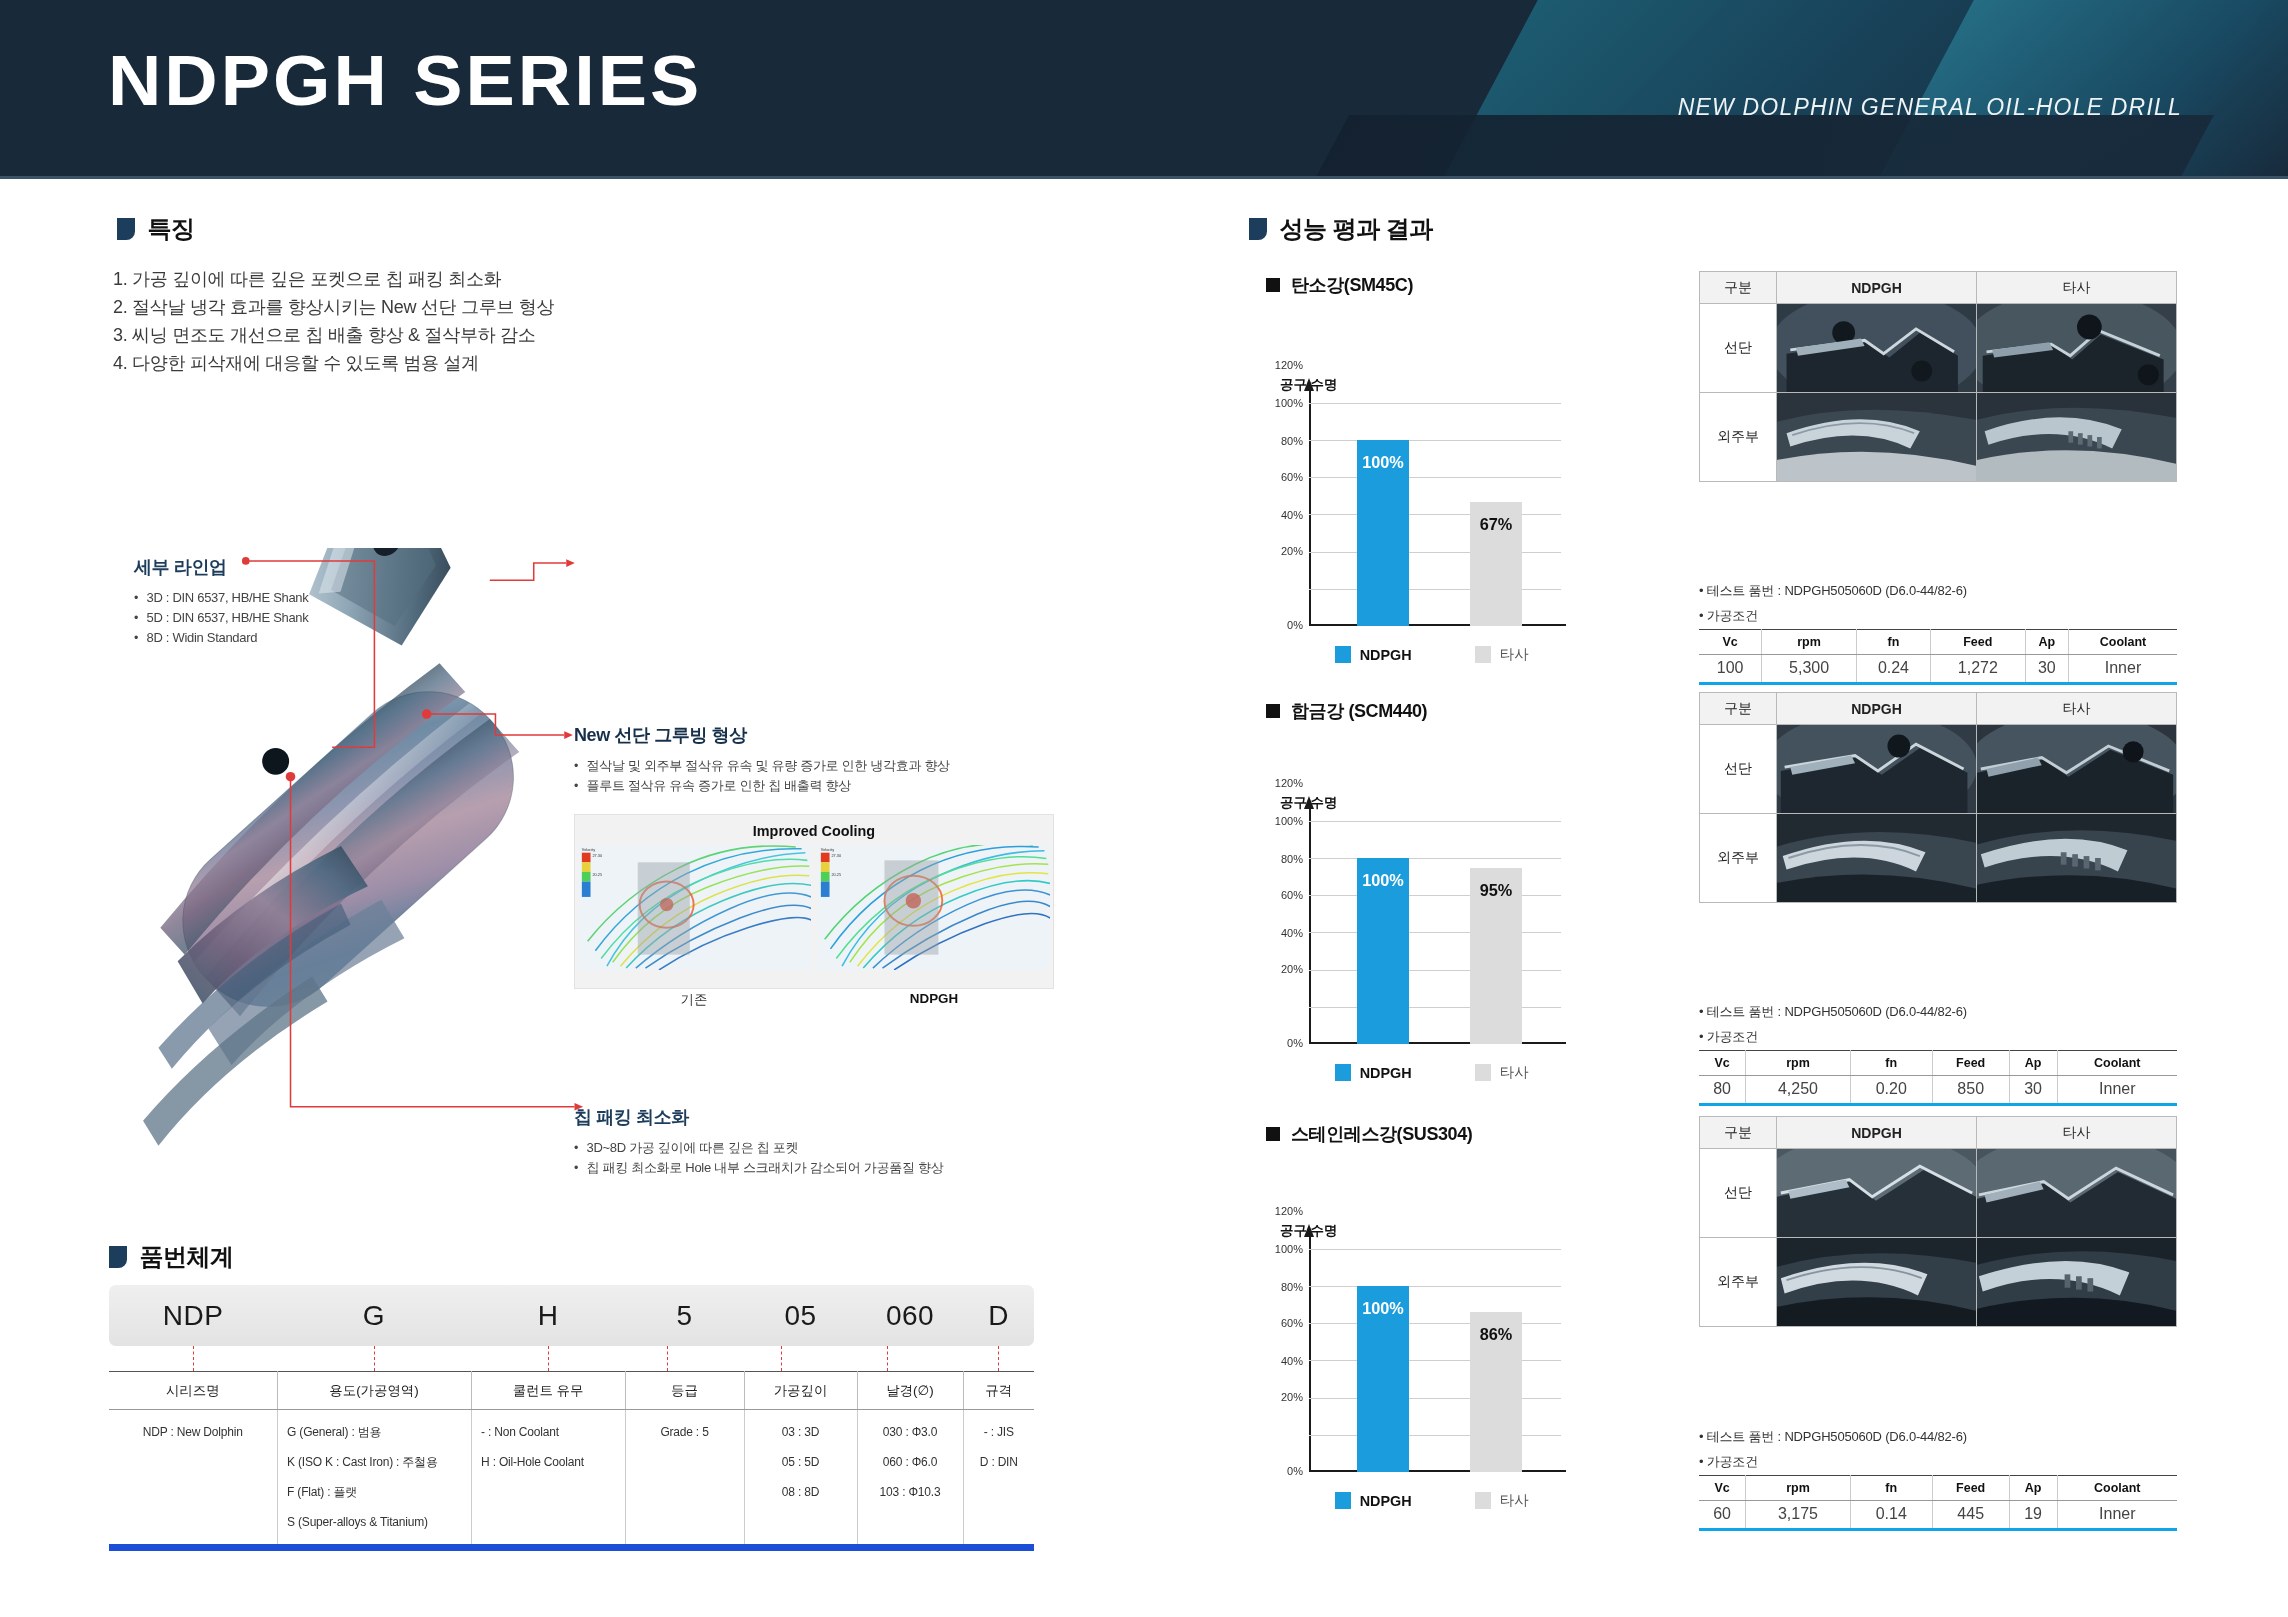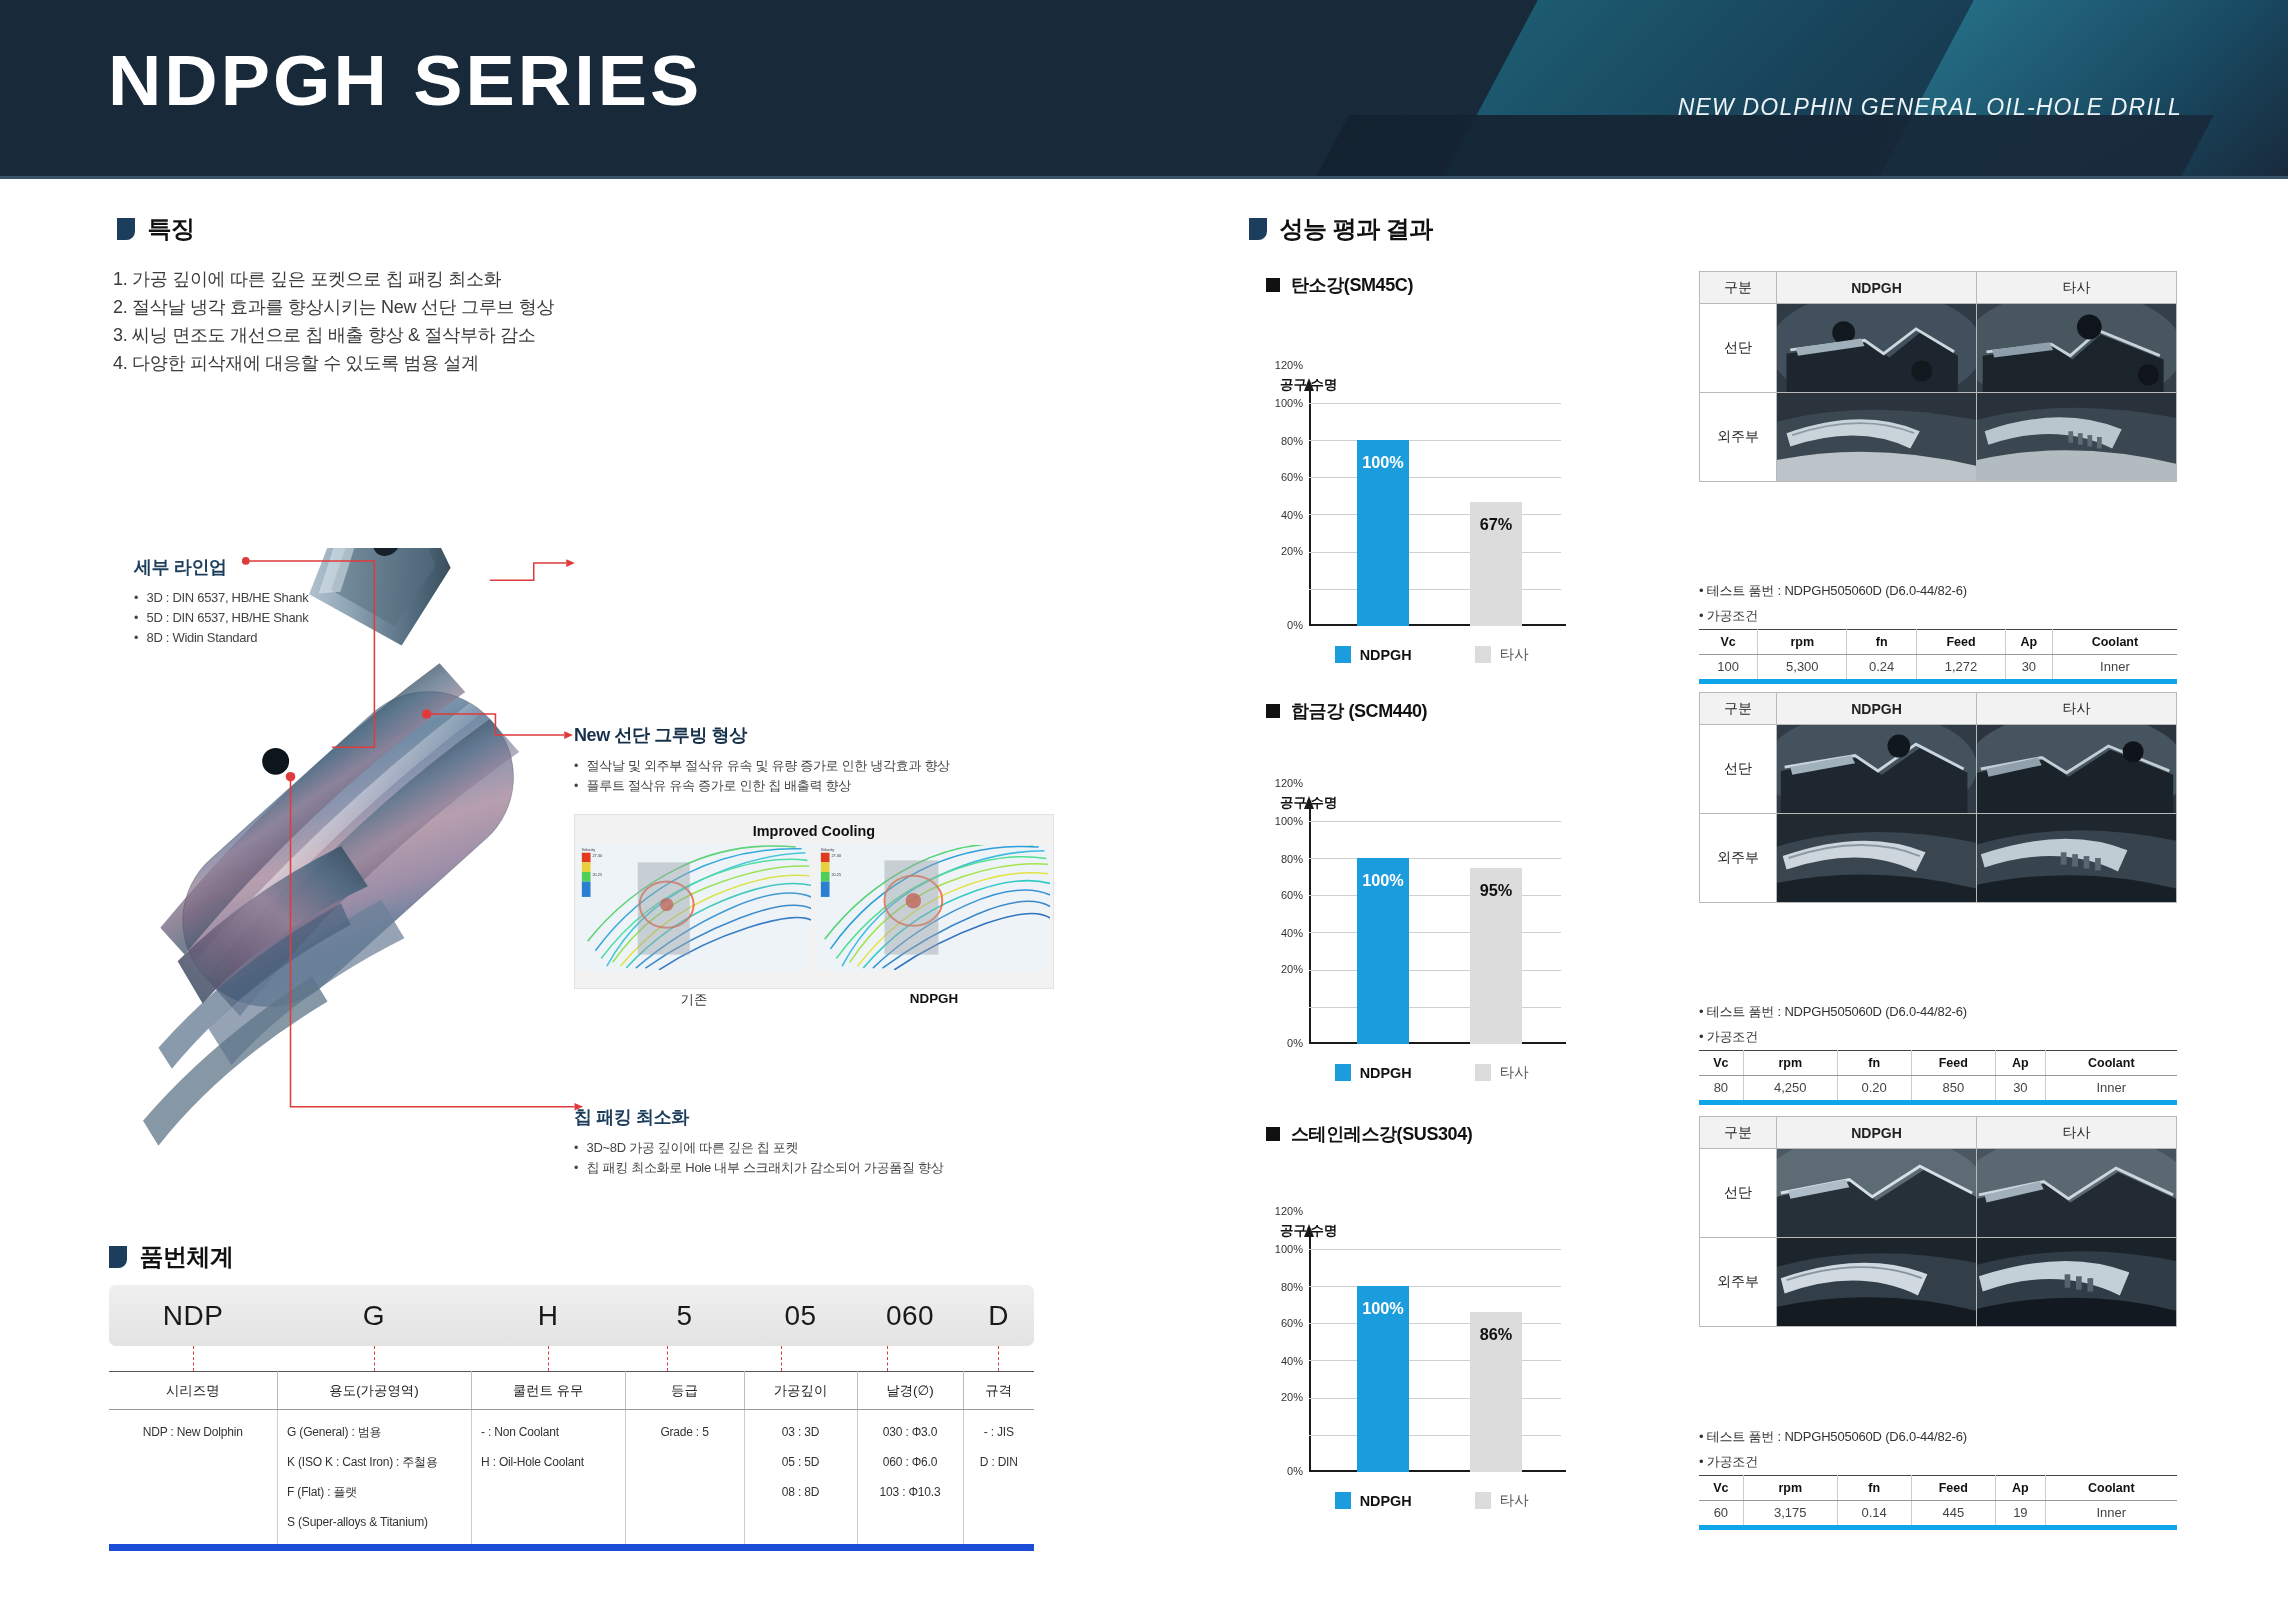--- a/index.html
+++ b/index.html
@@ -158,22 +158,22 @@
   .cmp .photo{ width:100%; height:88px; display:block; }
 
   
   .note{ position:absolute; font-size:13px; color:#333; letter-spacing:-0.2px;}
   .cond{ position:absolute; width:478px; border-collapse:collapse; }
   .cond th{
     border-top:1.9px solid #444; border-bottom:1px solid #999; border-right:1px solid #ccc;
     font-size:12.5px; font-weight:700; color:#111; padding:4.8px 0; text-align:center; background:#fff;
   }
   .cond td{
-    border-bottom:5px solid #0ea5e9; border-right:1px solid #ccc;
-    font-size:13px; color:#444; padding:4.8px 0; text-align:center;
+    border-bottom:3px solid #0ea5e9; border-right:1px solid #ccc;
+    font-size:16px; color:#444; padding:4.8px 0; text-align:center;
   }
   .cond th:last-child, .cond td:last-child{ border-right:none; }
 </style>
 </head>
 <body>
 
 <div class="page">
 
   <div class="header">
     <div class="hdr-shape-a"></div>

